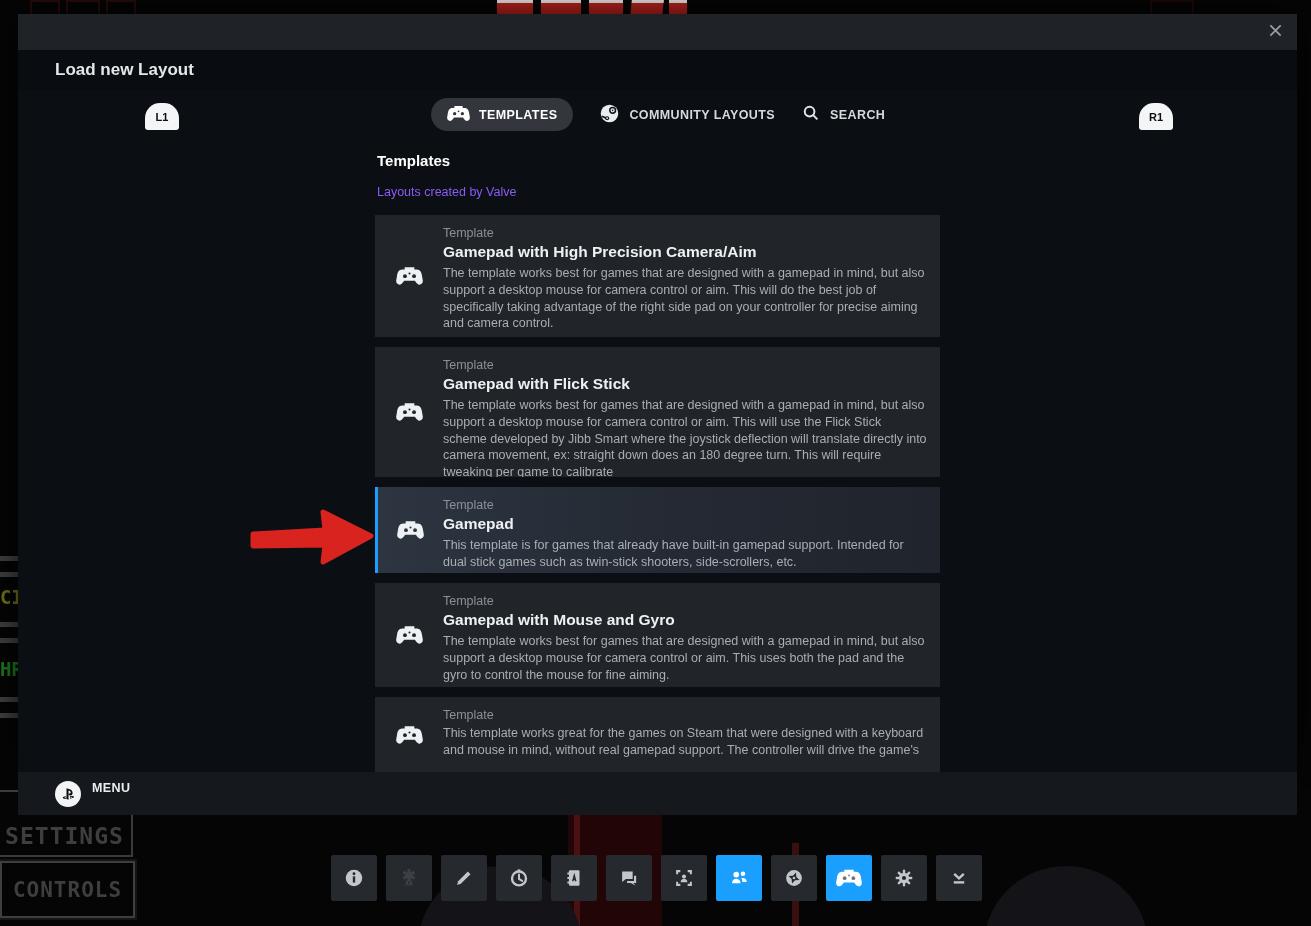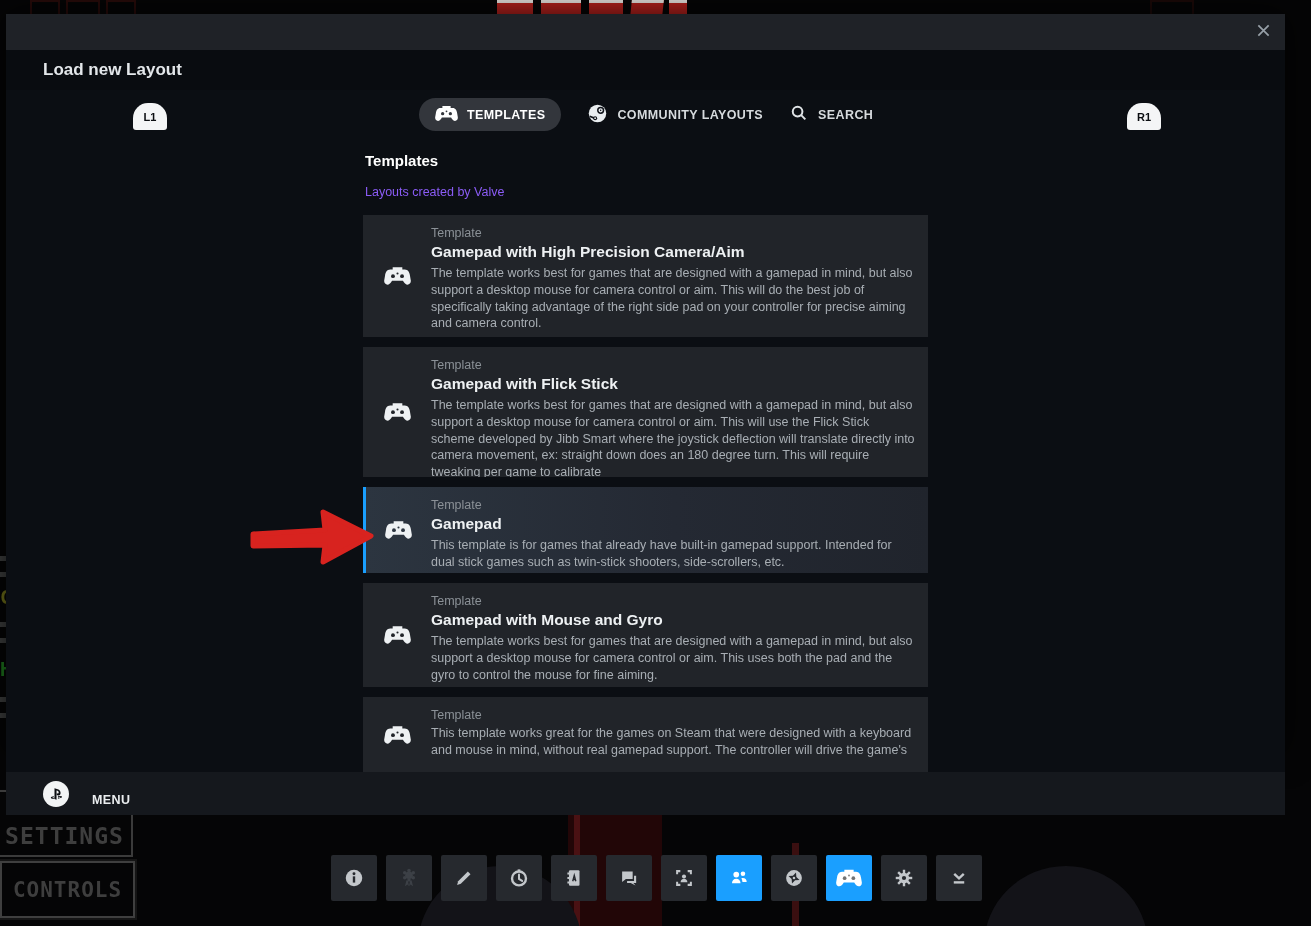--- a/index.html
+++ b/index.html
@@ -27,21 +27,21 @@
 
   
   .toolbar{position:absolute;left:331px;top:855px;display:flex;gap:9px;}
   .tb-btn{width:46px;height:46px;background:#26292e;border-radius:2px;color:#c3c7cb;
     display:flex;align-items:center;justify-content:center;}
   .tb-btn.active{background:#1a9fff;color:#fff;}
   .tb-btn.dim{color:#3c4046;}
   .tb-btn svg{display:block;}
 
   
-  .modal{position:absolute;left:6px;top:14px;width:1279px;height:739px;background:#0b0e13;
+  .modal{position:absolute;left:18px;top:14px;width:1279px;height:739px;background:#0b0e13;
     box-shadow:0 0 30px rgba(0,0,0,.8);}
   .modal-topbar{position:absolute;left:0;top:0;width:100%;height:36px;background:#1f2227;}
   .close-btn{position:absolute;right:8px;top:4px;width:28px;height:28px;display:flex;
     align-items:center;justify-content:center;color:#97a0a8;}
   .modal-titlebar{position:absolute;left:0;top:36px;width:100%;height:40px;background:#090c10;
     display:flex;align-items:center;}
   .modal-titlebar span{color:#e3e7ea;font-size:17px;font-weight:bold;margin-left:37px;}
   .modal-content{position:absolute;left:0;top:76px;width:100%;height:682px;background:#0b0e13;overflow:hidden;}
 
   .bumper{position:absolute;width:34px;height:27px;background:#f4f5f6;color:#0b0d11;
@@ -63,21 +63,21 @@
     border-left:3px solid #1a9fff;}
   .card-icon{width:68px;flex:none;display:flex;align-items:center;justify-content:center;color:#eef1f3;}
   .card.selected .card-icon{width:65px;}
   .card-text{padding:11px 12px 10px 0;}
   .card-kicker{color:#8b9197;font-size:12.5px;margin-bottom:3px;}
   .card-title{color:#eef1f3;font-size:15.5px;font-weight:bold;margin-bottom:4px;}
   .card-desc{color:#a8aeb4;font-size:12.5px;line-height:1.34;}
 
   .modal-footer{position:absolute;left:0;top:758px;width:100%;height:43px;background:#15181d;
     display:flex;align-items:center;}
-  .menu-group{display:flex;align-items:flex-end;gap:23px;margin-left:37px;}
+  .menu-group{display:flex;align-items:flex-start;gap:11px;margin-left:37px;}
   .ps-circle{width:26px;height:26px;border-radius:50%;background:#f2f4f5;display:flex;
     align-items:center;justify-content:center;}
   .footer-label{color:#eaedef;font-size:12.5px;font-weight:bold;letter-spacing:.4px;}
   .actions{display:flex;align-items:center;gap:26px;margin-left:auto;margin-right:28px;}
   .action{display:flex;align-items:center;gap:10px;}
   .pad-btn{width:28px;height:28px;border-radius:50%;background:#3a3e45;display:flex;
     align-items:center;justify-content:center;box-sizing:border-box;}
   .sym-square{width:11px;height:11px;border:2px solid #d9c0e2;}
   .sym-circle{width:12px;height:12px;border:2.5px solid #e56b6f;border-radius:50%;}
 

